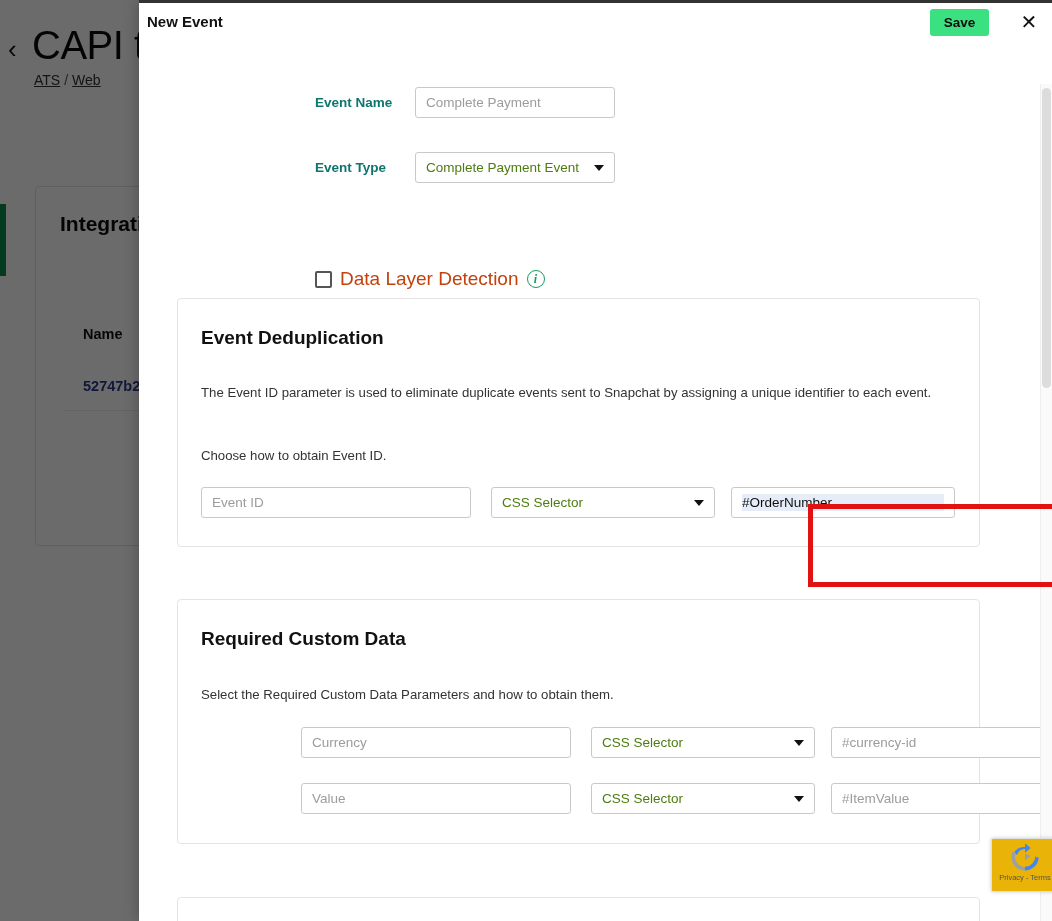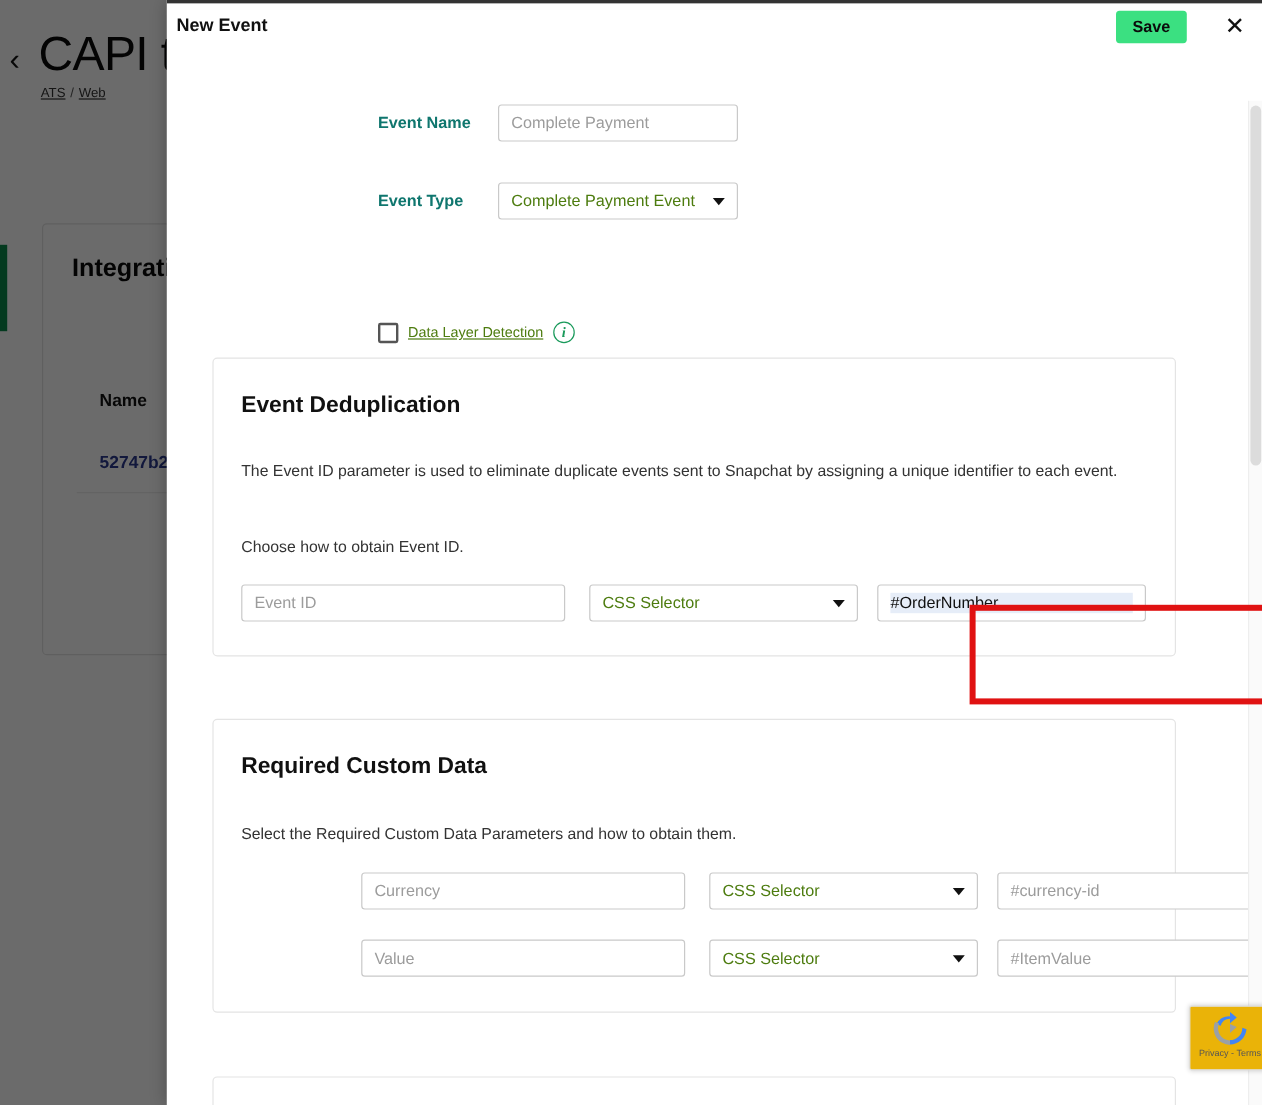--- a/index.html
+++ b/index.html
@@ -26,21 +26,21 @@
   .bg-back-chevron {
     position: absolute; left: 8px; top: 36px;
     font-size: 26px; color: #111; line-height: 1; font-weight: 400;
   }
   .bg-title {
     position: absolute; left: 32px; top: 23px;
     font-size: 40px; color: #0b0b0b; letter-spacing: -0.5px; white-space: nowrap;
   }
   .bg-breadcrumb {
     position: absolute; left: 34px; top: 72px;
-    font-size: 11px; color: #333; white-space: nowrap;
+    font-size: 14px; color: #333; white-space: nowrap;
   }
   .bg-breadcrumb a { color: #333; text-decoration: underline; }
   .bg-breadcrumb .sep { text-decoration: none; color: #555; padding: 0 4px; }
 
   .bg-card {
     position: absolute; left: 35px; top: 186px; width: 580px; height: 360px;
     background: #fff; border: 1px solid #e2e2e2; border-radius: 4px;
   }
   .bg-card-title {
     position: absolute; left: 60px; top: 212px;
@@ -131,21 +131,21 @@
     width: 0; height: 0; border-left: 5px solid transparent;
     border-right: 5px solid transparent; border-top: 6px solid #111;
   }
 
   
   .cbrow { position: absolute; left: 176px; top: 226px; display: flex; align-items: center; gap: 8px; }
   .cbox {
     width: 17px; height: 17px; border: 2px solid #555; border-radius: 2px;
     background: #fff; cursor: pointer; flex: none;
   }
-  .cblabel { font-size: 12px; color: #4d7c0f; text-decoration: underline; }
+  .cblabel { font-size: 19px; color: #c2410c; }
   .info-icon {
     width: 18px; height: 18px; border-radius: 50%;
     border: 1.6px solid #1a9a5b; color: #1a9a5b;
     font-size: 12px; font-weight: bold; font-style: italic;
     display: flex; align-items: center; justify-content: center;
     line-height: 1; cursor: pointer; flex: none;
     font-family: "Liberation Serif", serif;
   }
 
   

